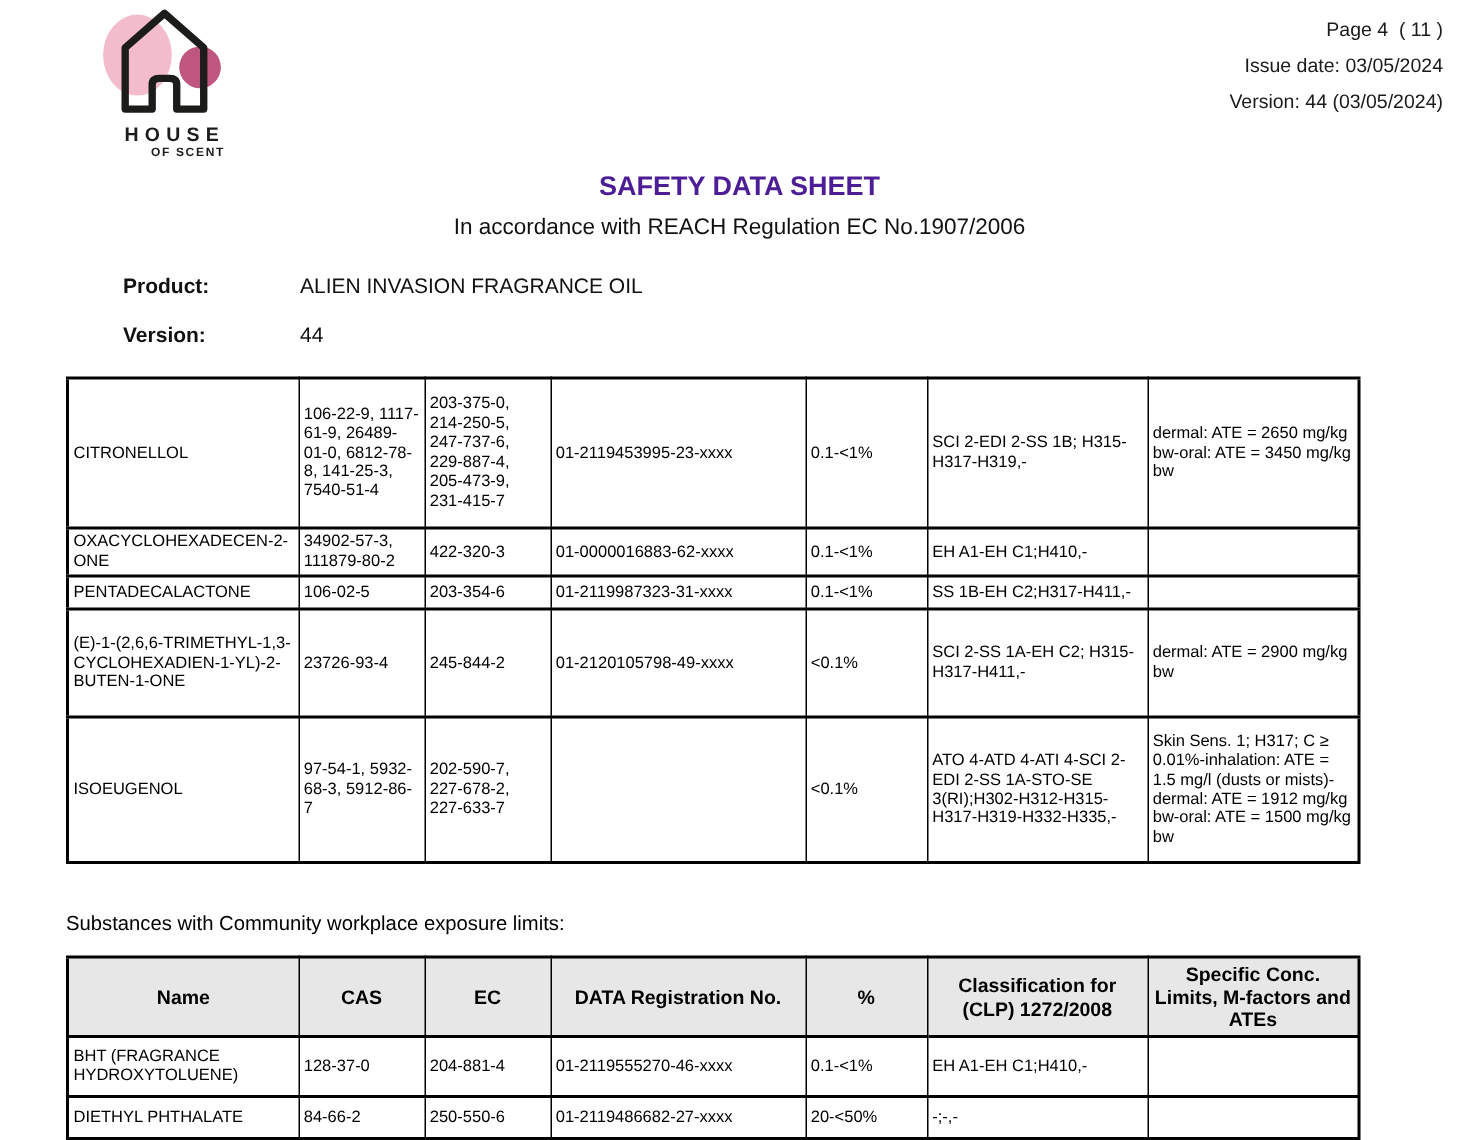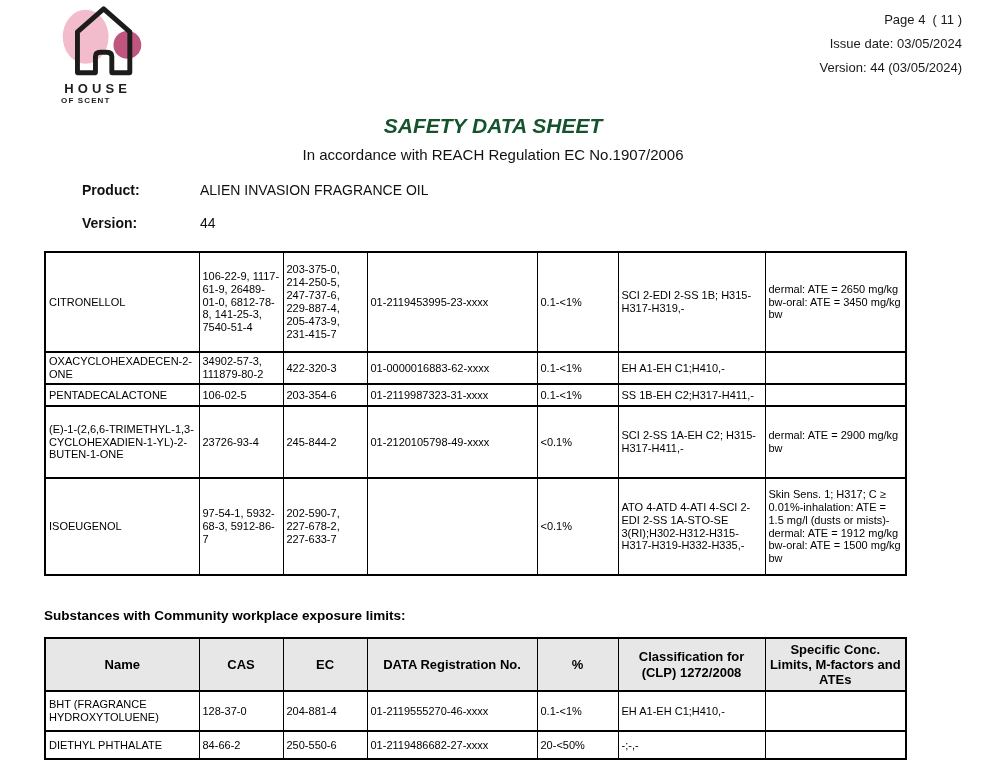--- a/index.html
+++ b/index.html
@@ -10,27 +10,27 @@
     color: #111111;
     position: relative;
     overflow: hidden;
   }
   .page { position: relative; width: 986px; height: 760px; background: #fff; }
 
   
   .meta-block { position: absolute; top: 8px; right: 24px; text-align: right; font-size: 13px; line-height: 24px; color: #1a1a1a; }
   .meta-line { white-space: pre; }
 
-  .logo { position: absolute; top: 4px; left: 60px; width: 90px; text-align: left; }
+  .logo { position: absolute; top: 4px; left: 60px; width: 90px; text-align: right; }
   .logo-name { font-weight: bold; font-size: 13px; letter-spacing: 0.32em; color: #1c1c1a; margin-top: 1px; text-indent: 0.32em; }
   .logo-sub { font-weight: bold; font-size: 8px; letter-spacing: 0.14em; color: #1c1c1a; text-indent: 0.14em; }
 
   
   .title-block { position: absolute; top: 114px; left: 0; width: 986px; text-align: center; }
-  .doc-title { font-size: 21px; font-weight: bold; color: #14532d; font-style: italic; }
+  .doc-title { font-size: 18px; font-weight: bold; color: #4c1d95; }
   .doc-subtitle { font-size: 15px; margin-top: 8px; color: #111; }
 
   
   .field-rows { position: absolute; top: 182px; left: 48px; }
   .field-row { display: flex; margin-bottom: 17px; font-size: 14px; padding-left: 34px; }
   .field-label { font-weight: bold; width: 118px; }
   .field-value { font-size: 14px; }
 
   
   table { border-collapse: collapse; table-layout: fixed; background: #fff; }
@@ -47,21 +47,21 @@
   }
   #table1 tr, #table2 tr { border-top: 2px solid #000; border-bottom: 2px solid #000; }
   th {
     background: #e7e7e7;
     font-size: 13px;
     font-weight: bold;
     text-align: center;
     height: 53px;
     border-bottom: 2px solid #000;
   }
-  .section-heading { position: absolute; top: 608px; left: 44px; font-size: 13.5px; font-weight: bold; color: #000; }
+  .section-heading { position: absolute; top: 608px; left: 44px; font-size: 13.5px; font-weight: normal; color: #000; }
 
   .r1 td { height: 100px; }
   .r2 td { height: 32px; }
   .r3 td { height: 22px; }
   .r4 td { height: 72px; }
   .r5 td { height: 97px; }
   .t2r1 td { height: 40px; }
   .t2r2 td { height: 28px; }
 </style>
 </head>

